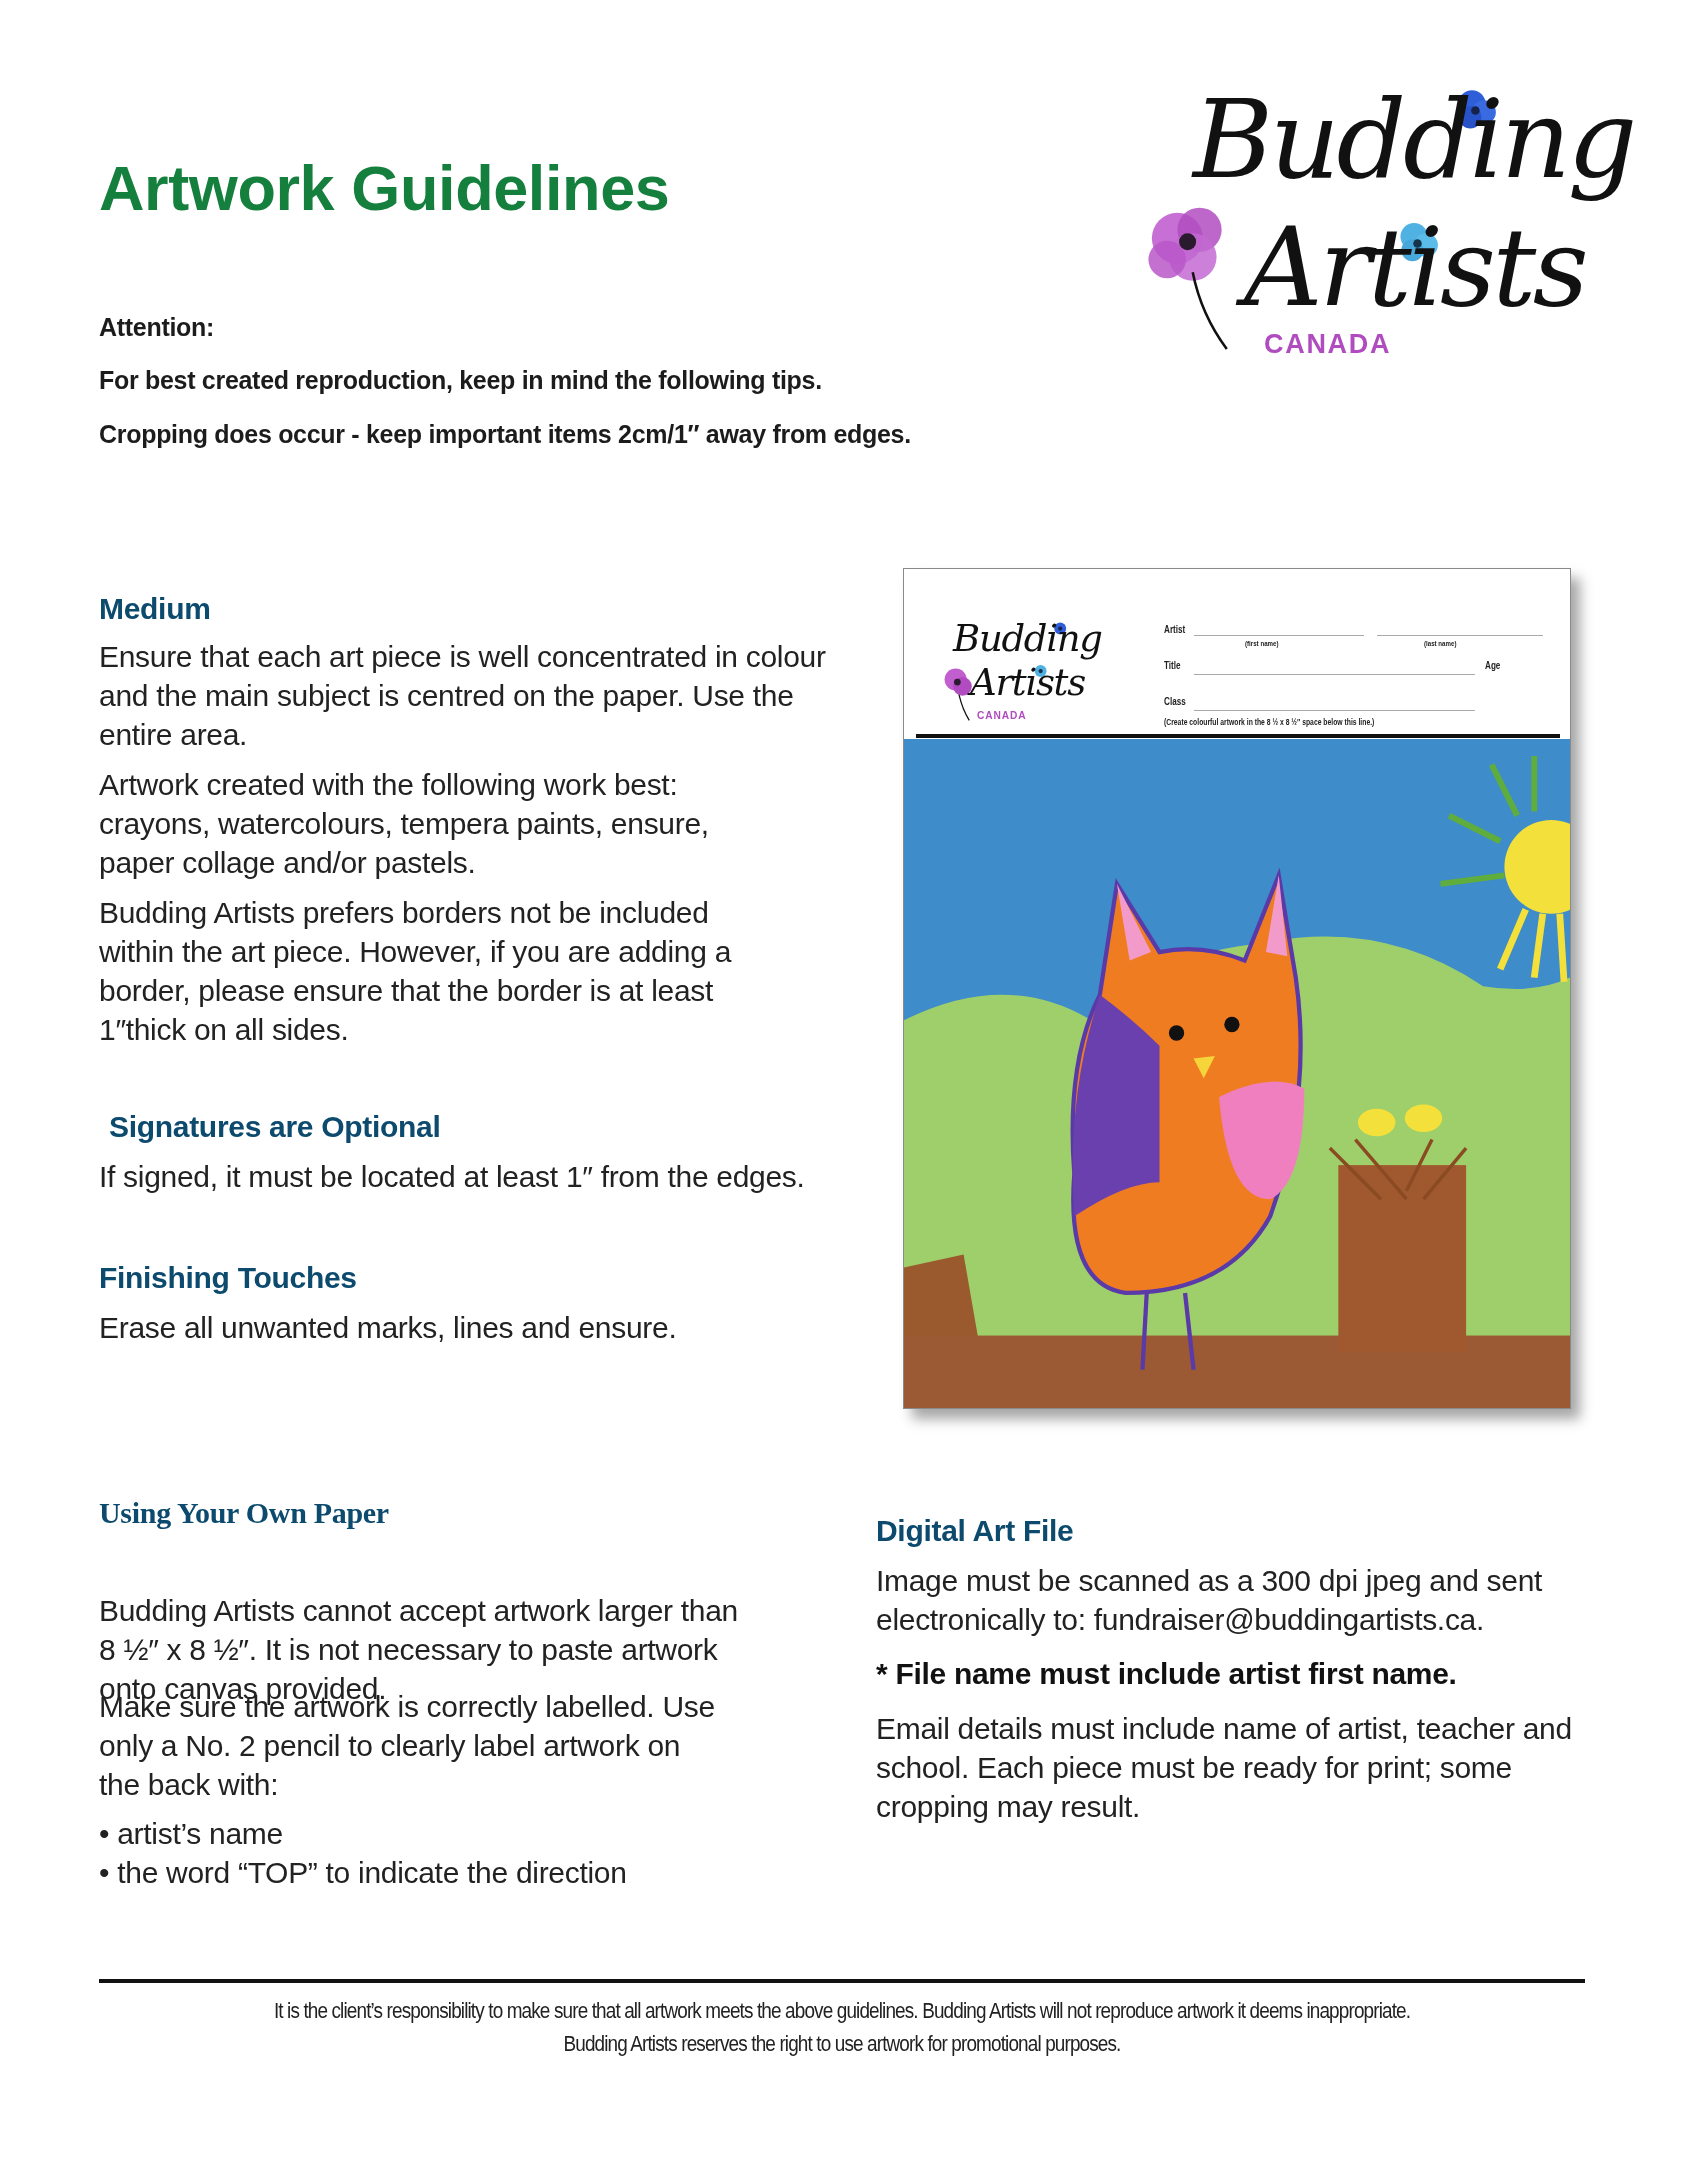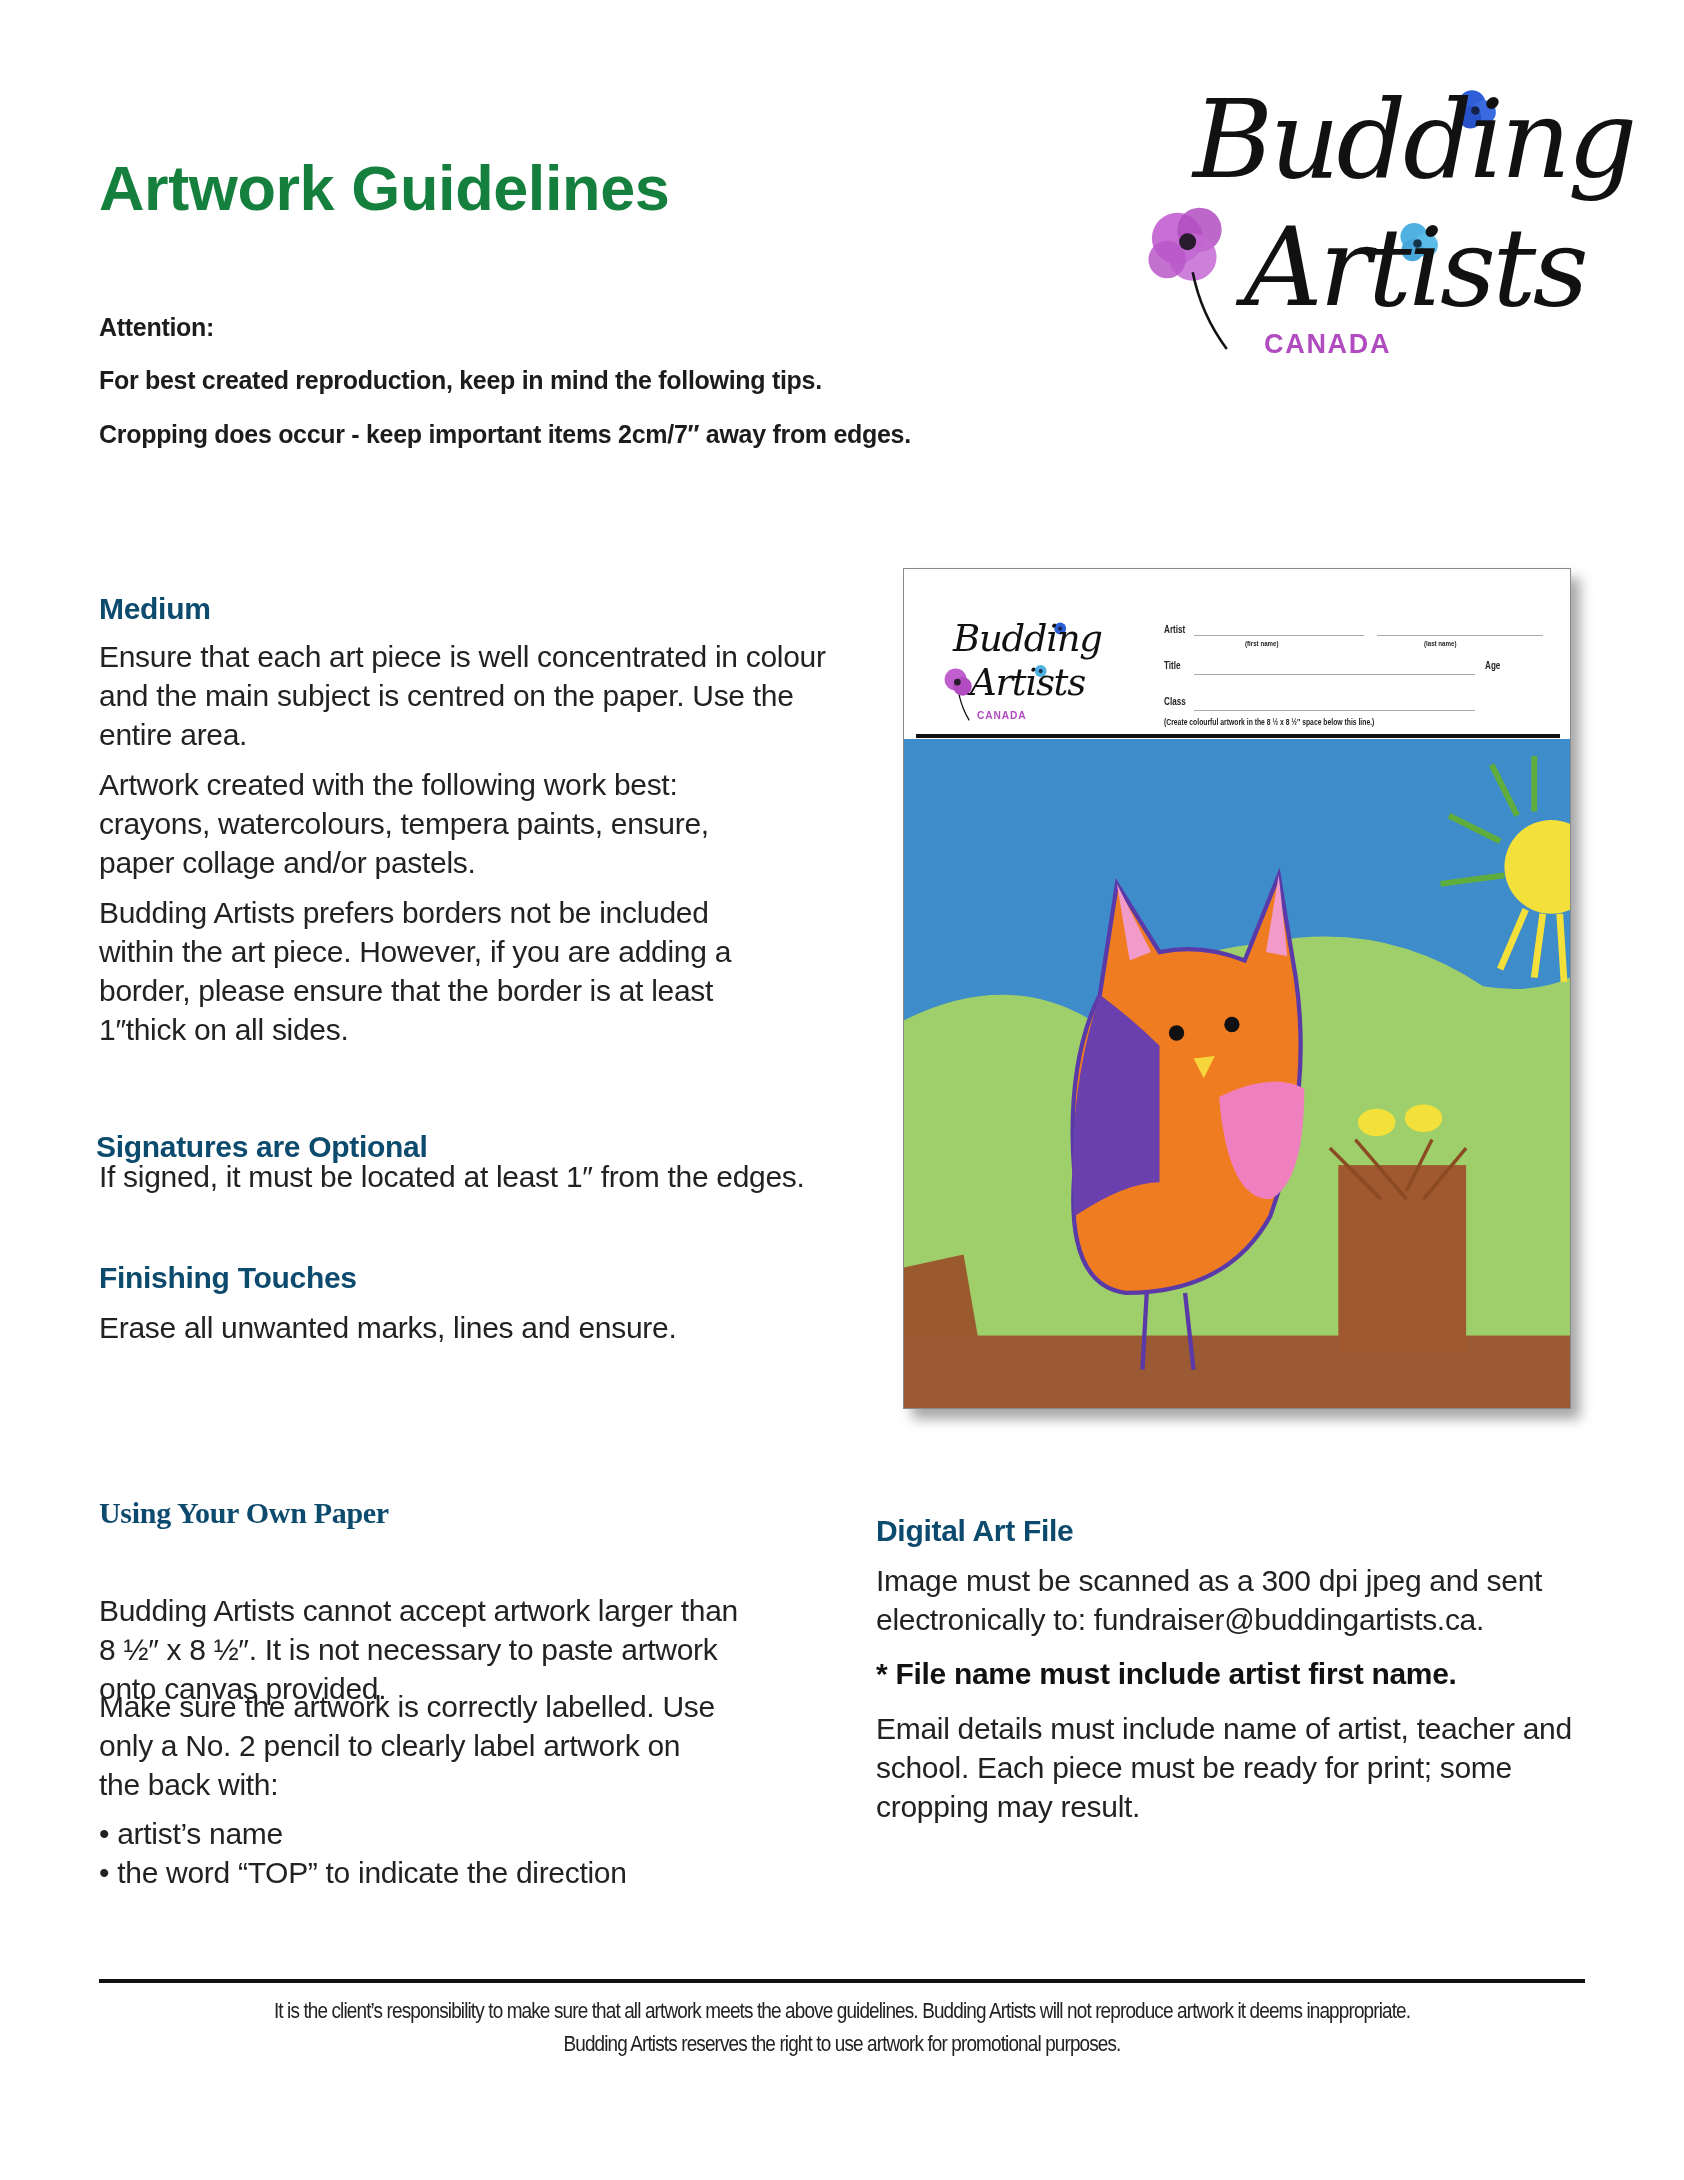--- a/index.html
+++ b/index.html
@@ -61,28 +61,28 @@
       <circle cx="334" cy="206" r="5" fill="#15334a"></circle>
     </g>
   </svg>
   <div class="logo-text" style="left:60px;top:17px;">Budding</div>
   <div class="logo-text" style="left:111px;top:145px;">Artists</div>
   <div class="logo-canada" style="left:131px;top:261px;">CANADA</div>
 </div>
 
 <div class="abs intro-line" style="top:313px;">Attention:</div>
 <div class="abs intro-line" style="top:366px;">For best created reproduction, keep in mind the following tips.</div>
-<div class="abs intro-line" style="top:420px;">Cropping does occur - keep important items 2cm/7″ away from edges.</div>
+<div class="abs intro-line" style="top:420px;">Cropping does occur - keep important items 2cm/1″ away from edges.</div>
 
 <div class="abs heading" style="left:99px;top:592px;">Medium</div>
 <div class="abs para" style="left:99px;top:637px;width:750px;">Ensure that each art piece is well concentrated in colour and the main subject  is centred on the paper. Use the entire area.</div>
 <div class="abs para" style="left:99px;top:765px;width:681px;">Artwork created with the following work best: crayons, watercolours, tempera paints, ensure, paper collage and/or pastels.</div>
 <div class="abs para" style="left:99px;top:893px;width:681px;">Budding Artists prefers borders not be included within the art piece. However, if you are adding a border, please ensure that the border is at least 1″thick on all sides.</div>
 
-<div class="abs heading" style="left:96px;top:1110px;margin-top:20px;">Signatures are Optional</div>
+<div class="abs heading" style="left:109px;top:1110px;">Signatures are Optional</div>
 <div class="abs para" style="left:99px;top:1157px;white-space:nowrap;">If signed, it must be located at least 1″  from the edges.</div>
 
 <div class="abs heading" style="left:99px;top:1261px;">Finishing Touches</div>
 <div class="abs para" style="left:99px;top:1308px;white-space:nowrap;">Erase all unwanted marks, lines and ensure.</div>
 
 <div class="abs sheet">
   <svg class="abs" style="left:0;top:0" width="666" height="170" viewBox="0 0 782 200">
     <circle cx="60" cy="130" r="13" fill="#c15fcf"></circle>
       <circle cx="68" cy="138" r="11" fill="#b04cbf"></circle>
       <circle cx="62" cy="133" r="4" fill="#2a1a2e"></circle>

